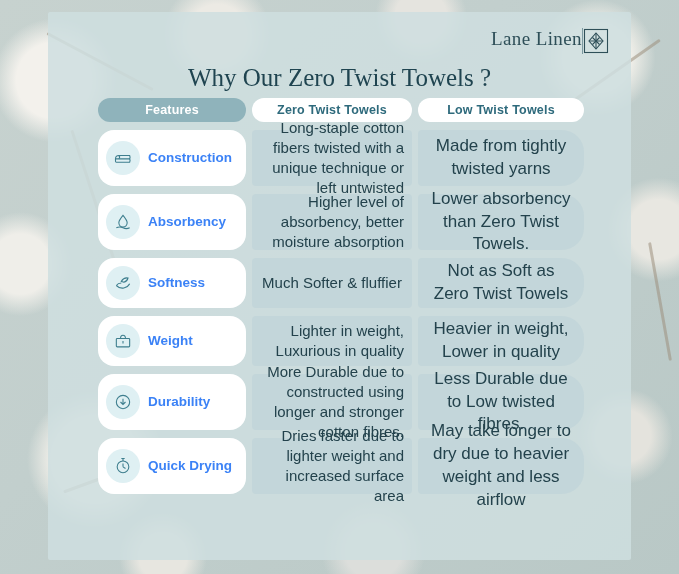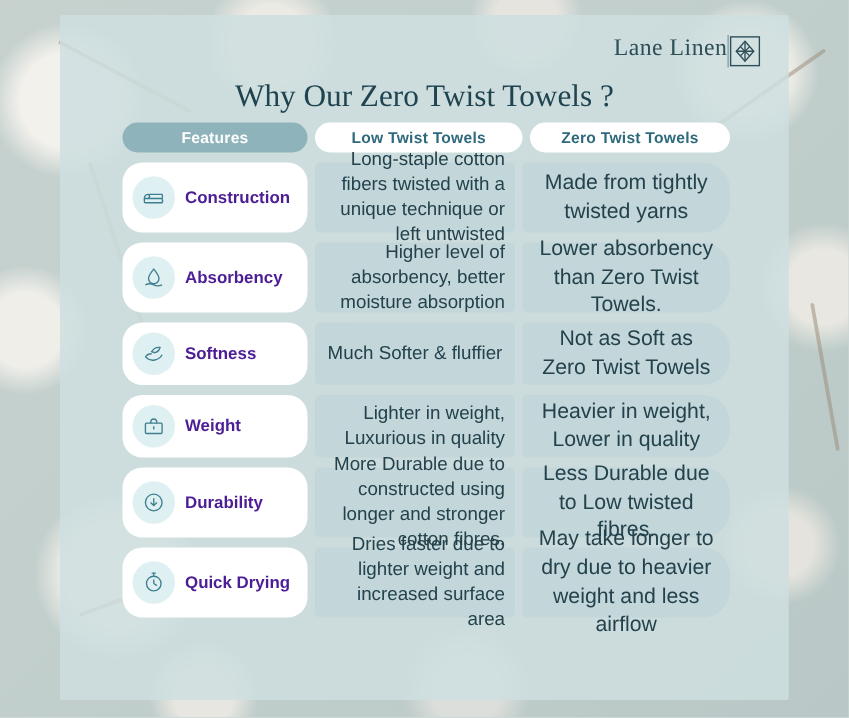--- a/index.html
+++ b/index.html
@@ -150,21 +150,21 @@
     background: #dff0f3;
     display: flex;
     align-items: center;
     justify-content: center;
     flex: 0 0 auto;
     color: #3e7e8e;
   }
   .feat-label {
     font-size: 13.5px;
     font-weight: bold;
-    color: #4c1d95;
+    color: #3b82f6;
     line-height: 1.1;
   }
   .cell-zero {
     width: 160px;
     background: #c3d6da;
     border-radius: 4px;
     display: flex;
     align-items: center;
     justify-content: center;
     text-align: right;
@@ -216,22 +216,22 @@
         </svg>
       </div>
     </div>
 
     <div class="title">Why Our Zero Twist Towels ?</div>
 
     <div class="table">
 
       <div class="header-row">
         <div class="hd hd-feature">Features</div>
+        <div class="hd hd-zero">Zero Twist Towels</div>
         <div class="hd hd-low">Low Twist Towels</div>
-        <div class="hd hd-zero">Zero Twist Towels</div>
       </div>
 
       <div class="row r-h-56">
         <div class="cell-feature">
           <div class="feat-icon">
             <svg viewBox="0 0 24 24" width="20" height="20" fill="none" stroke="currentColor" stroke-width="1.3">
               <path d="M3 13 Q3 9 7 9 L20 9 Q21 11 20 13 Z"></path>
               <path d="M3 13 L3 16 Q3 17 4 17 L20 17 Q21 15 20 13"></path>
               <path d="M7 9 Q9 11 7 13"></path>
             </svg>

